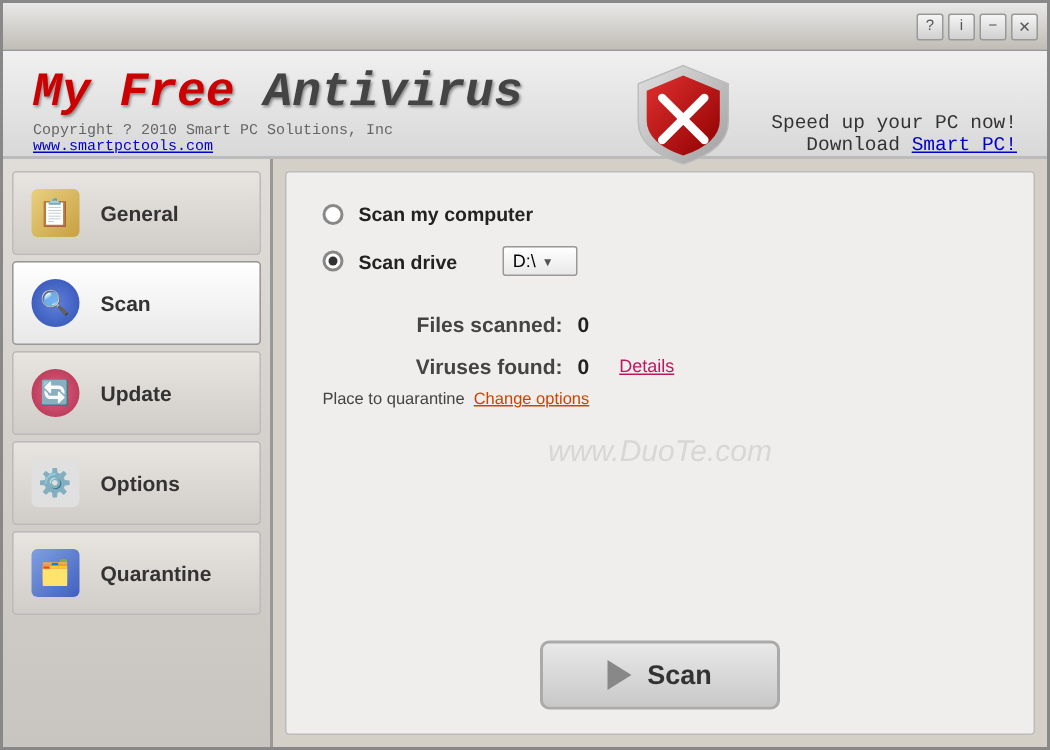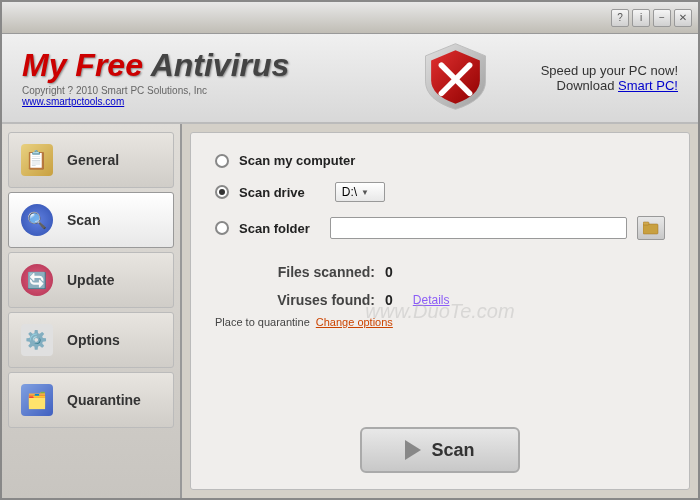--- a/index.html
+++ b/index.html
@@ -45,27 +45,28 @@
       align-items: center;
       justify-content: center;
       font-size: 10px;
       cursor: pointer;
       color: #555;
     }
 
     
     .header {
       background: linear-gradient(to bottom, #f0f0f0, #d8d8d8);
-      height: 90px;
-      display: flex;
-      align-items: center;
+      height: 72px;
+      display: flex;
+      align-items: flex-end;
       justify-content: space-between;
       padding: 0 20px;
       border-bottom: 2px solid #bbb;
       position: relative;
+      font-family: Liberation Mono, monospace;
     }
     .header-left {
       display: flex;
       flex-direction: column;
     }
     .app-title {
       font-size: 32px;
       font-weight: bold;
       font-style: italic;
       color: #cc0000;
@@ -260,21 +261,21 @@
       min-width: 120px;
       text-align: right;
     }
     .stat-value {
       font-size: 14px;
       color: #222;
       font-weight: bold;
     }
     .details-link {
       font-size: 12px;
-      color: #8b5cf6;
+      color: #be185d;
       text-decoration: underline;
       cursor: pointer;
       margin-left: 10px;
     }
 
     .default-action-row {
       font-size: 11px;
       color: #444;
       margin-top: 8px;
       display: flex;
@@ -489,31 +490,20 @@
           <div class="radio-circle selected"></div>
           <span class="radio-label">Scan drive</span>
           <div style="flex:1; display:flex; justify-content:flex-start; margin-left:20px;">
             <div class="drive-dropdown">
               <span>D:\</span>
               <span class="arrow">▼</span>
             </div>
           </div>
         </div>
 
-        <div class="folder-row">
-          <div class="radio-circle"></div>
-          <span class="radio-label">Scan folder</span>
-          <div class="folder-input" style="margin-left:10px;"></div>
-          <div class="folder-browse-btn">
-            <svg width="16" height="14" viewBox="0 0 16 14">
-              <rect x="0" y="3" width="15" height="10" rx="1" fill="#c8a040" stroke="#a07020" stroke-width="0.5"></rect>
-              <rect x="0" y="1" width="6" height="3" rx="1" fill="#d0aa50" stroke="#a07020" stroke-width="0.5"></rect>
-            </svg>
-          </div>
-        </div>
 
       </div>
 
       <div class="scan-stats">
         <div class="stat-row">
           <span class="stat-label">Files scanned:</span>
           <span class="stat-value">0</span>
         </div>
         <div class="stat-row">
           <span class="stat-label">Viruses found:</span>

